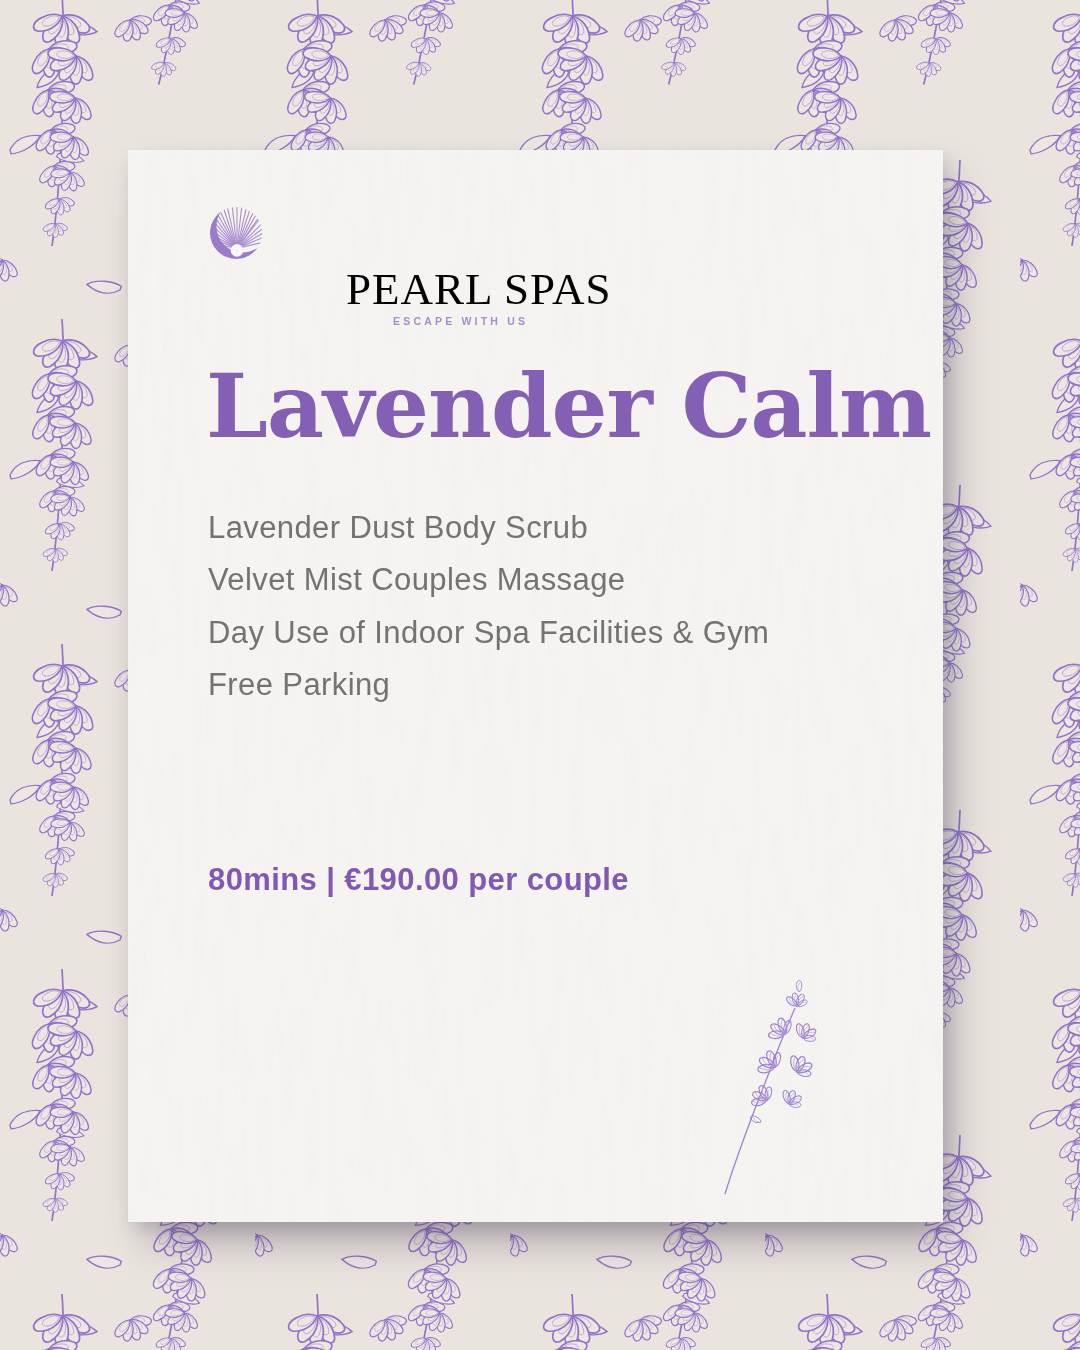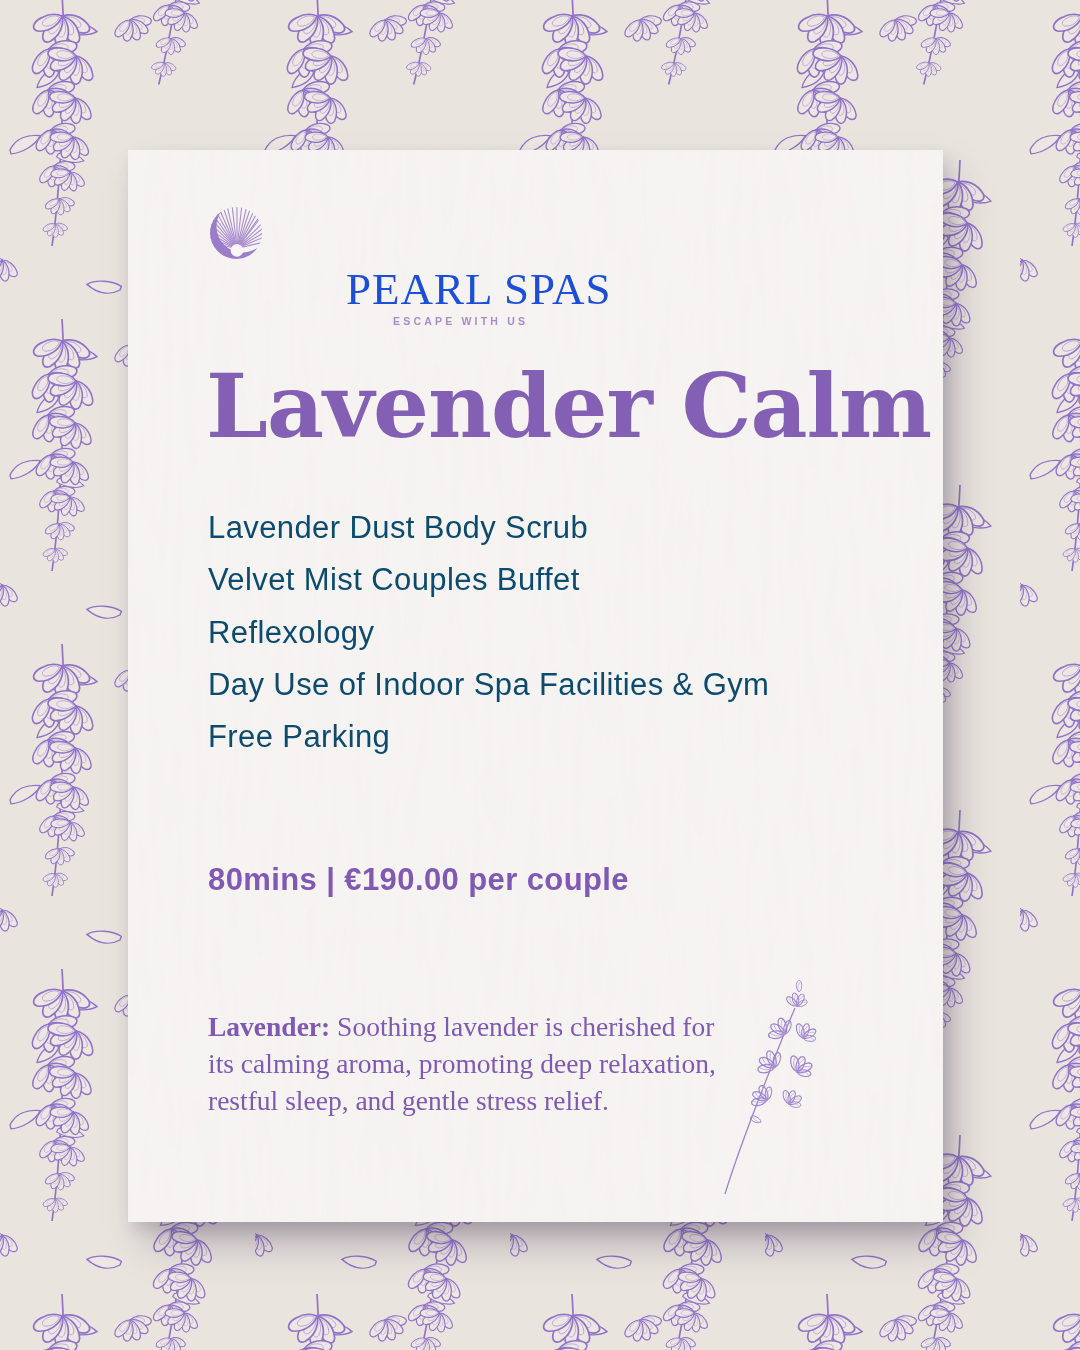--- a/index.html
+++ b/index.html
@@ -18,38 +18,38 @@
     background:#f9f7f4;
     box-shadow:14px 24px 38px -6px rgba(70,58,88,0.38), 4px 8px 14px rgba(70,58,88,0.14);
   }
   .noise{position:absolute;left:0;top:0;pointer-events:none;}
   .logo-row{position:absolute;left:79px;top:53px;height:62px;}
   .logo-icon{position:absolute;left:0;top:0;}
   .brand-name{
     position:absolute;left:139px;top:64px;
     font-family:"Liberation Serif", serif;
     font-size:45px;line-height:1;letter-spacing:1px;
-    color:#1d4ed8;white-space:nowrap;
+    color:#000000;white-space:nowrap;
   }
   .brand-tagline{
     position:absolute;left:142px;top:112px;
     font-size:10.5px;font-weight:bold;letter-spacing:3.2px;
     color:#a88bce;white-space:nowrap;padding-left:44px;
   }
   .title{
     position:absolute;left:78px;top:212px;
     font-family:"DejaVu Serif", serif;
     font-weight:bold;
     font-size:88px;line-height:1;letter-spacing:-1px;
     color:#8460b4;white-space:nowrap;text-align:right;
   }
   .item-list{position:absolute;left:80px;top:352px;}
   .item{
     height:52.3px;line-height:52.3px;
-    font-size:31px;color:#0c4a6e;
+    font-size:31px;color:#737373;
     letter-spacing:0.4px;white-space:nowrap;
   }
   .pricing{
     position:absolute;left:80px;top:712px;
     font-size:31px;font-weight:bold;color:#8059b3;
     letter-spacing:0.4px;white-space:nowrap;
   }
   .description{
     position:absolute;left:80px;top:858px;
     font-family:"Liberation Serif", serif;
@@ -167,33 +167,27 @@
         <circle cx="31" cy="48" r="6.5" fill="#f9f7f4"></circle>
       </svg>
       <div class="brand-name">PEARL SPAS</div>
       <div class="brand-tagline">ESCAPE WITH US</div>
     </div>
 
     <div class="title">Lavender Calm</div>
 
     <div class="item-list">
       <div class="item">Lavender Dust Body Scrub</div>
-      <div class="item">Velvet Mist Couples Buffet</div>
-      <div class="item">Reflexology</div>
+      <div class="item">Velvet Mist Couples Massage</div>
       <div class="item">Day Use of Indoor Spa Facilities &amp; Gym</div>
       <div class="item">Free Parking</div>
     </div>
 
     <div class="pricing">80mins | €190.00 per couple</div>
 
-    <div class="description">
-      <div class="desc-line"><b>Lavender:</b><span> Soothing lavender is cherished for</span></div>
-      <div class="desc-line">its calming aroma, promoting deep relaxation,</div>
-      <div class="desc-line">restful sleep, and gentle stress relief.</div>
-    </div>
 
     <svg class="sprig" width="135" height="225" viewBox="0 0 135 225" aria-hidden="true">
       <defs>
         <g id="sf">
           <path d="M0 0 C -4 -3 -6 -9 -3.5 -15 C -1 -18 2.5 -16 3 -10 C 3.5 -5 2.5 -2 0 0 Z" fill="none" stroke="#9d82cd" stroke-width="1.2"></path>
           <path d="M0 0 C -4 -3 -6 -9 -3.5 -15" fill="none" stroke="#b9a3de" stroke-width="0.8" transform="rotate(18)"></path>
         </g>
         <g id="sfl">
           <use href="#sf" transform="rotate(-55)"></use>
           <use href="#sf" transform="rotate(-18)"></use>

